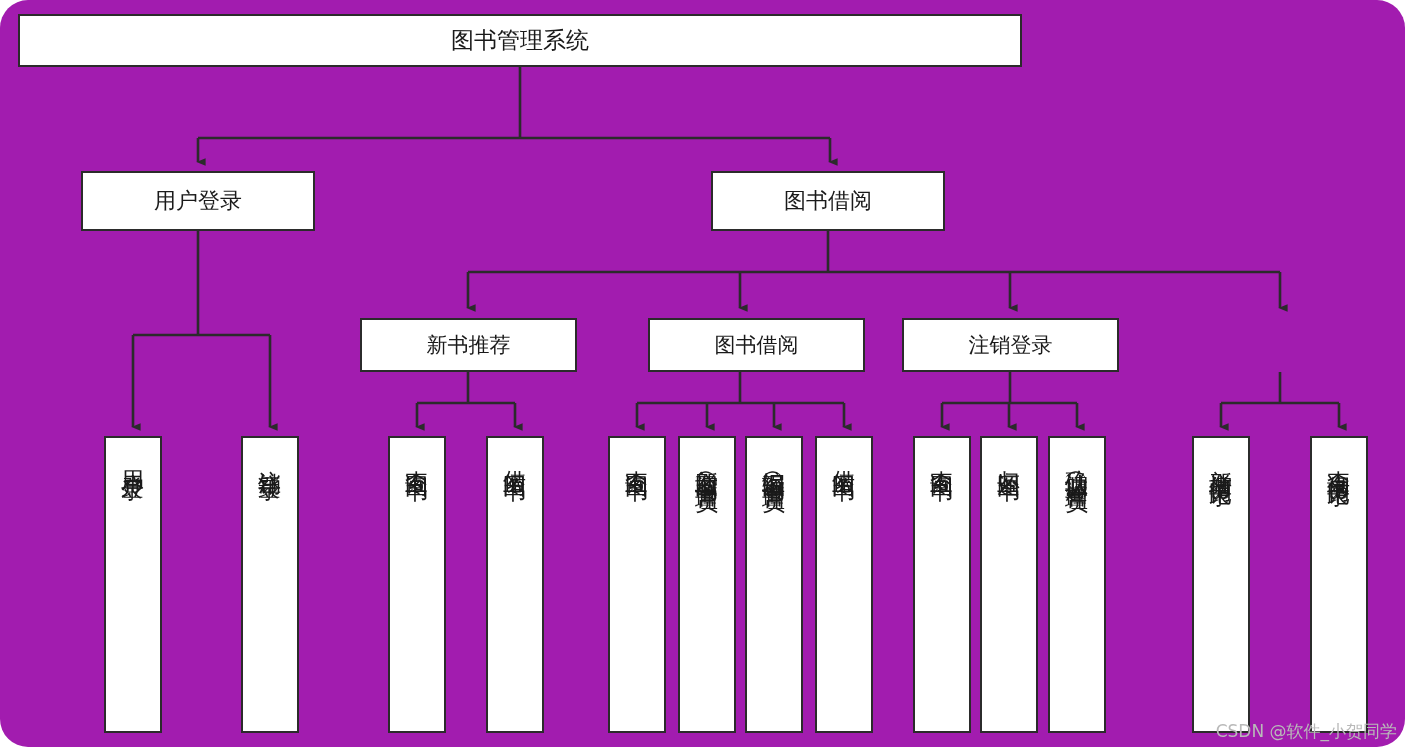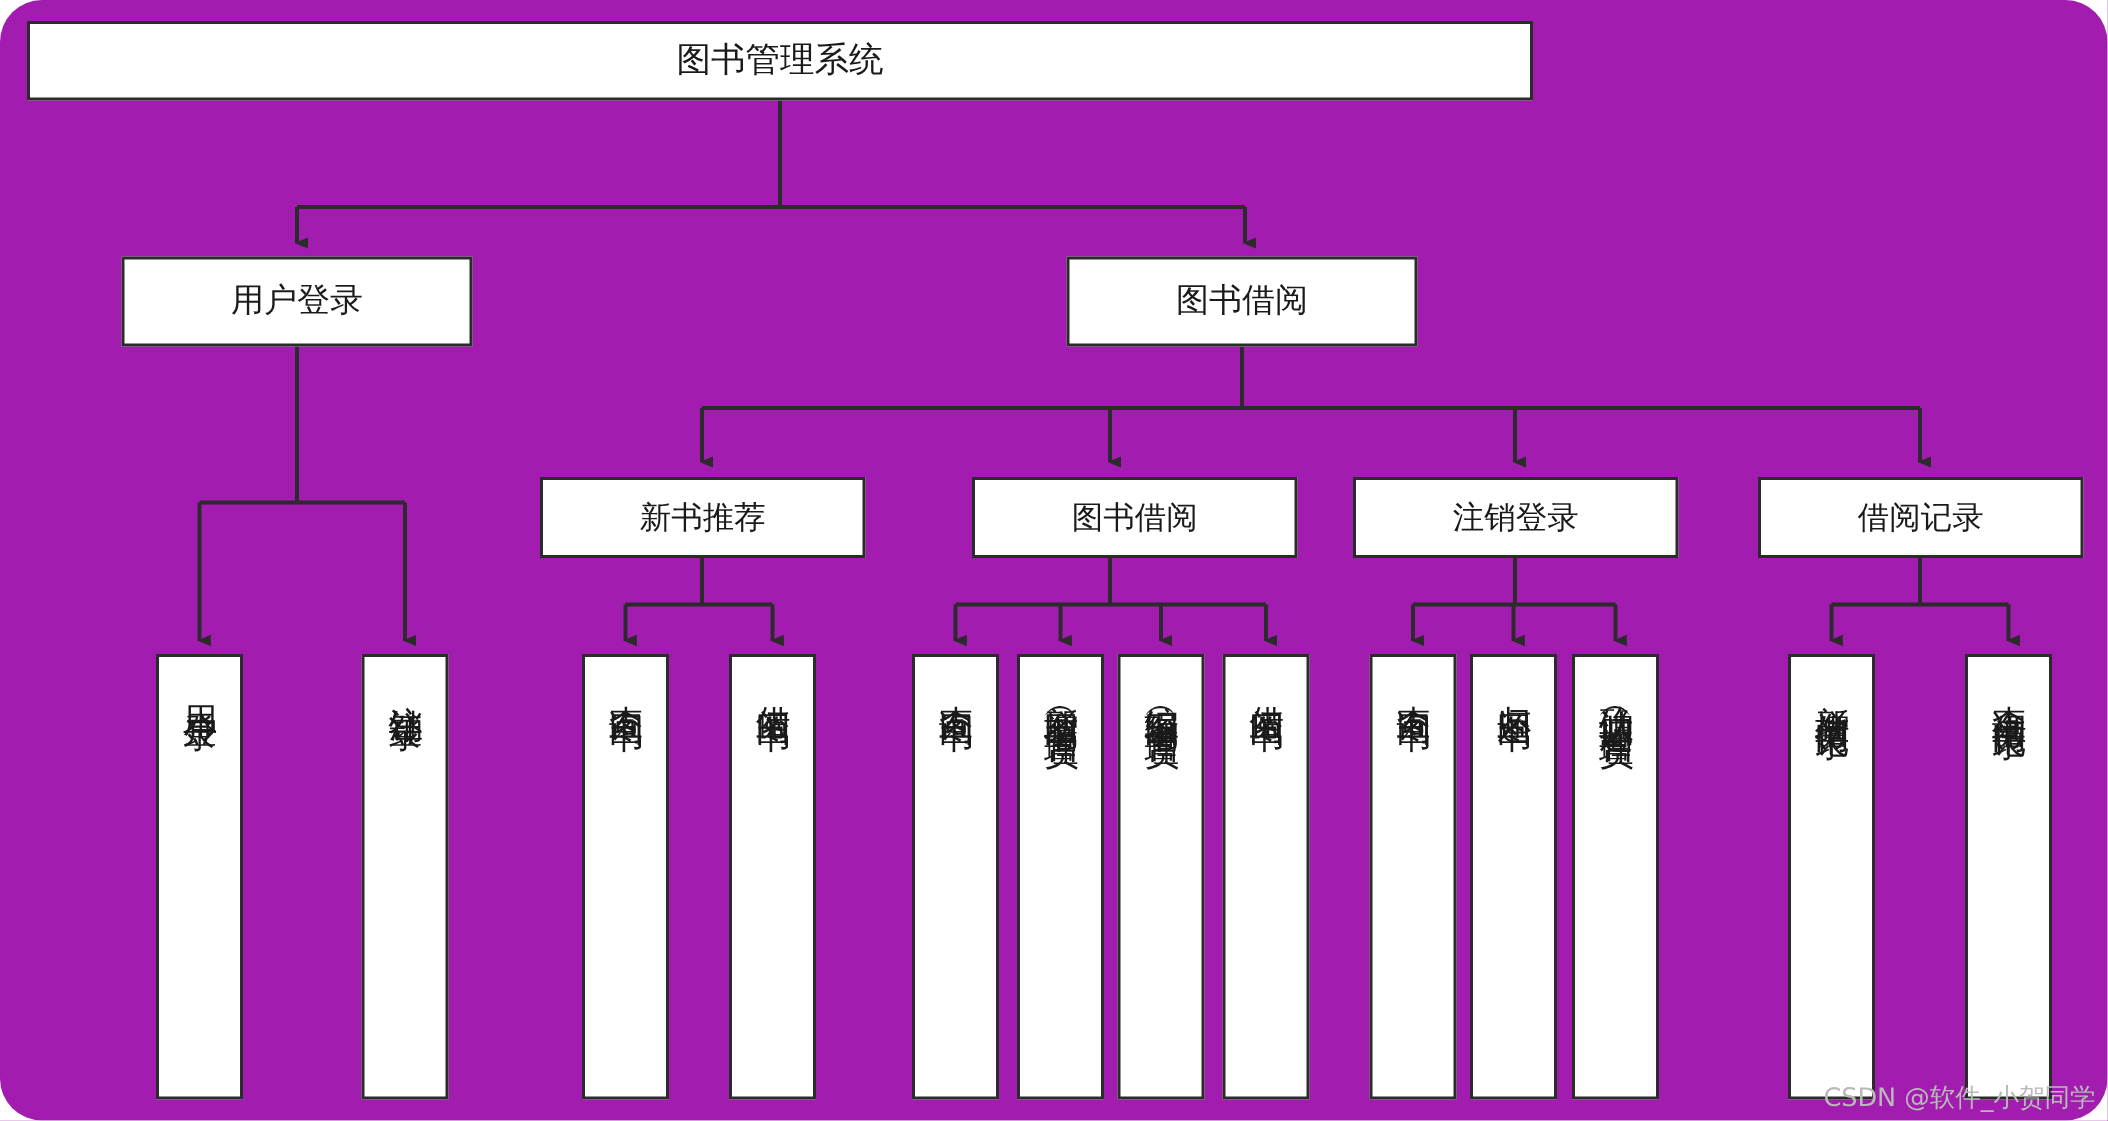--- a/index.html
+++ b/index.html
@@ -142,23 +142,20 @@
 
   <div class="node node-l2" style="left:360px; top:318px; width:217px; height:54px;">
     <span class="label">新书推荐</span>
   </div>
   <div class="node node-l2" style="left:648px; top:318px; width:217px; height:54px;">
     <span class="label">图书借阅</span>
   </div>
   <div class="node node-l2" style="left:902px; top:318px; width:217px; height:54px;">
     <span class="label">注销登录</span>
   </div>
-  <div class="node node-l2" style="left:1172px; top:318px; width:217px; height:54px;">
-    <span class="label">借阅记录</span>
-  </div>
 
   <div class="node node-leaf" style="left:104px; top:436px; width:58px; height:297px;">
     <span class="label">用户登录</span>
   </div>
   <div class="node node-leaf" style="left:241px; top:436px; width:58px; height:297px;">
     <span class="label">注销登录</span>
   </div>
   <div class="node node-leaf" style="left:388px; top:436px; width:58px; height:297px;">
     <span class="label">查询图书</span>
   </div>

